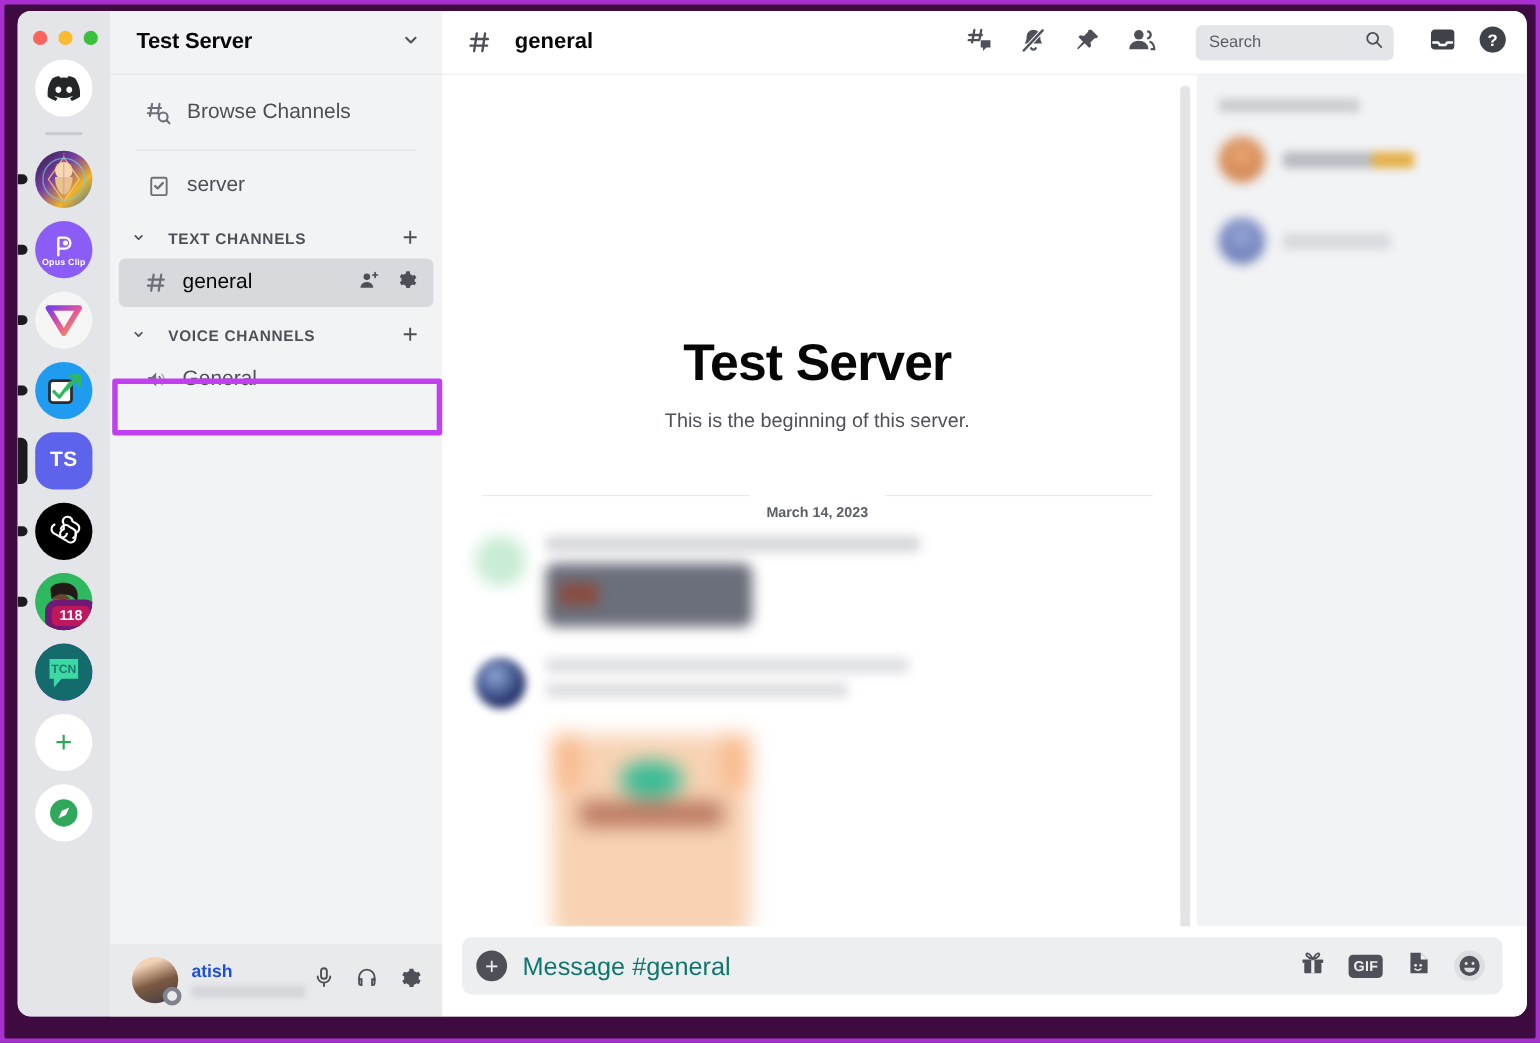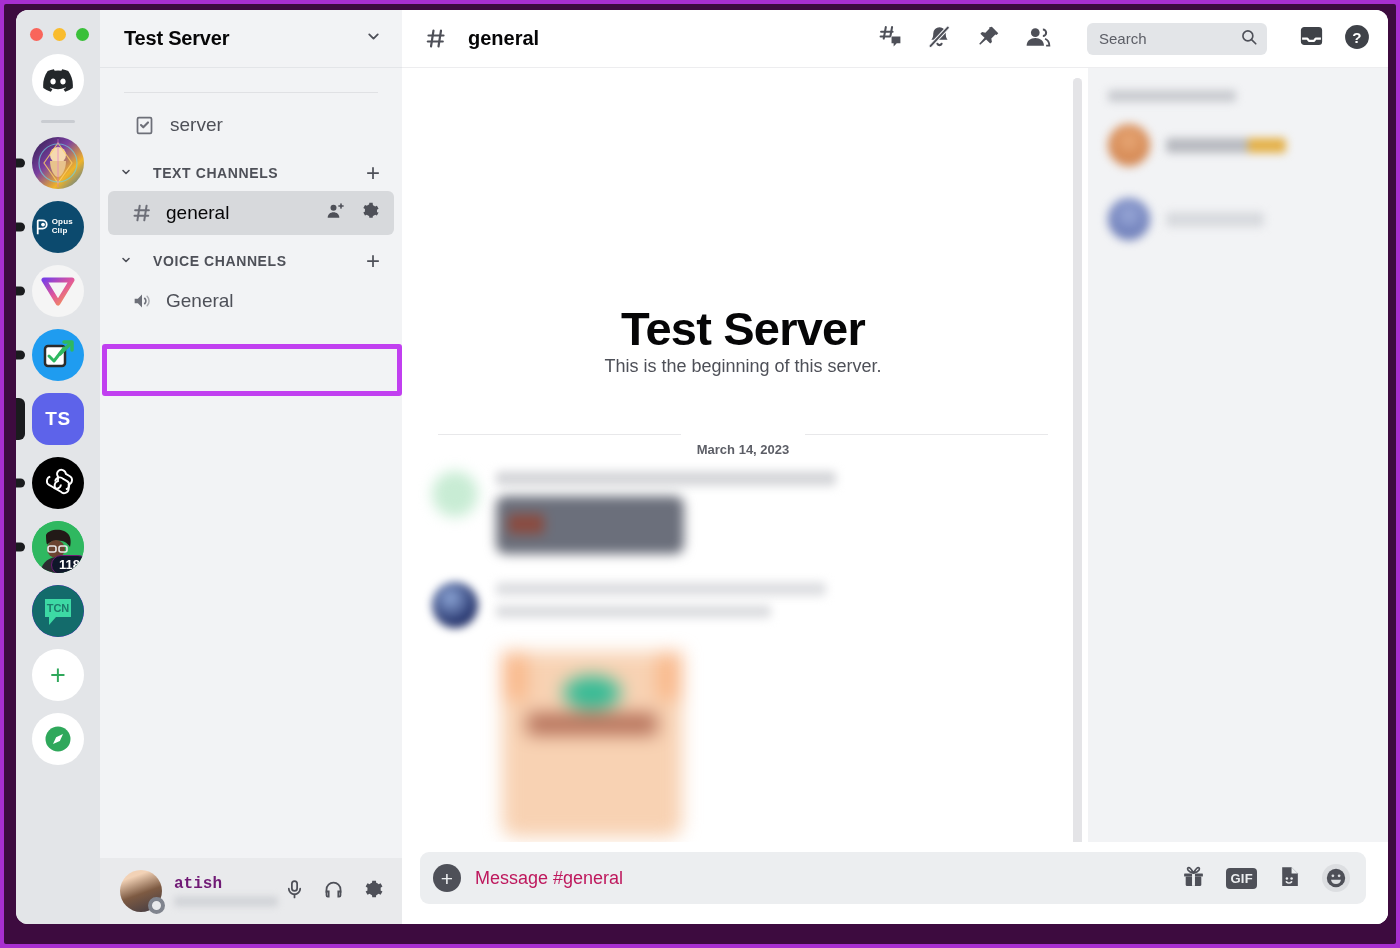--- a/index.html
+++ b/index.html
@@ -59,34 +59,34 @@
     width: 52px; height: 52px; border-radius: 50%;
     display: flex; align-items: center; justify-content: center;
     font-size: 17px; font-weight: bold; color: #fff; overflow: hidden;
     position: relative;
   }
   .s-icon.sq { border-radius: 17px; }
   .rail-sep { width: 34px; height: 3px; background: #c9ccd1; border-radius: 2px; margin: 2px 0 14px; }
 
   .ic-discord { background: #ffffff; }
   .ic-jesus { background: linear-gradient(135deg,#2b1c4a,#7a3fa0 40%,#f0b429 70%,#2c6fb5); }
-  .ic-opus { background: #0c4a6e; flex-direction: row; }
+  .ic-opus { background: #8b5cf6; flex-direction: column; }
   .ic-opus .oc-label { font-size: 8px; font-weight: 700; letter-spacing: .2px; margin-top: -2px;}
   .ic-verge { background: #f5f5f5; }
   .ic-blue { background: #1f9cf0; }
   .ic-ts { background: #5d63ea; font-size: 19px; letter-spacing: .5px;}
   .ic-openai { background: #000000; }
   .ic-person { background: #2fb860; }
   .ic-tcn { background: #6d28d9; }
   .ic-plus { background: #ffffff; color: #2fa85b; font-size: 27px; font-weight: 300; }
   .ic-compass { background: #ffffff; }
   .badge {
     position: absolute; right: -4px; bottom: -2px;
-    background: #0f172a; color: #fff; font-size: 13px; font-weight: bold;
-    border-radius: 11px; padding: 1px 7px; border: 1px solid #701a75;
+    background: #be185d; color: #fff; font-size: 13px; font-weight: bold;
+    border-radius: 11px; padding: 1px 7px; border: 6px solid #701a75;
     line-height: 16px;
   }
 
   
   .channel-sidebar {
     width: 302px; flex: 0 0 302px;
     background: #f2f3f5;
     display: flex; flex-direction: column;
     position: relative;
   }
@@ -144,21 +144,21 @@
   .user-avatar {
     width: 42px; height: 42px; border-radius: 50%;
     background: linear-gradient(160deg,#f2d2b6 20%,#7d5a42 55%,#3f3a44);
   }
   .status-dot {
     position: absolute; right: -3px; bottom: -2px;
     width: 17px; height: 17px; border-radius: 50%;
     background: #e9eaec; border: 4px solid #80848e;
   }
   .user-meta { flex: 1; min-width: 0; }
-  .user-name { font-size: 16px; font-weight: bold; color: #701a75; font-family: Liberation Mono, monospace; }
+  .user-name { font-size: 16px; font-weight: bold; color: #1d4ed8; }
   .user-tag-blur {
     margin-top: 3px; width: 104px; height: 11px; border-radius: 3px;
     background: #d3d5d9; filter: blur(3px);
   }
   .user-actions { display: flex; align-items: center; gap: 18px; color: #4e5058; }
 
   
   .chat { flex: 1; display: flex; flex-direction: column; min-width: 0; background: #fff;}
   .chat-header {
     height: 58px; flex: 0 0 58px;
@@ -187,21 +187,21 @@
   .scrollbar-thumb {
     position: absolute; right: 6px; top: 10px; width: 9px; height: 770px;
     background: #e4e4e7; border-radius: 5px;
   }
 
   .welcome { text-align: center; padding-top: 180px; }
   .welcome h1 {
     font-size: 47px; font-weight: bold; color: #060607; line-height: 1.15;
     letter-spacing: -.8px;
   }
-  .welcome p { font-size: 18px; color: #4e5058; }
+  .welcome p { font-size: 18px; color: #4e5058; margin-top: 16px; }
 
   .date-sep {
     display: flex; align-items: center; gap: 16px;
     margin: 34px 18px 0 18px;
   }
   .date-sep .line { flex: 1; height: 1px; background: #e8e8ea; }
   .date-sep .date { font-size: 13px; font-weight: bold; color: #5c5e66; margin-top: 31px; }
 
   .msg-group { display: flex; gap: 18px; padding: 14px 0 0 12px; }
   .msg-avatar { width: 46px; height: 46px; border-radius: 50%; flex: 0 0 46px; }
@@ -245,21 +245,21 @@
   .input-area { padding: 10px 22px 20px 18px; background:#fff;}
   .msg-input {
     height: 52px; background: #eceef0; border-radius: 9px;
     display: flex; align-items: center; padding: 0 16px 0 13px; gap: 14px;
   }
   .plus-btn {
     width: 28px; height: 28px; border-radius: 50%; background: #4e5058;
     color: #eceef0; display: flex; align-items: center; justify-content: center;
     font-size: 21px; line-height: 1; font-weight: 400; flex:0 0 28px;
   }
-  .input-placeholder { flex: 1; font-size: 18px; color: #be185d; }
+  .input-placeholder { flex: 1; font-size: 23px; color: #0f766e; }
   .input-icons { display: flex; align-items: center; gap: 20px; color: #4e5058; }
   .gif-chip {
     border: 0; background: #4e5058; color: #eceef0; font-size: 13px; font-weight: bold;
     border-radius: 4px; padding: 3px 4px; letter-spacing: .3px;
   }
   .emoji-circle{
     width: 28px; height:28px; border-radius:50%; background:#dcdee1;
     display:flex; align-items:center; justify-content:center; color:#4e5058;
   }
 
@@ -422,20 +422,33 @@
       <span class="chev">
         <svg width="17" height="17" viewBox="0 0 24 24" fill="none" stroke="currentColor" stroke-width="2.6" stroke-linecap="round" stroke-linejoin="round">
             <polyline points="6 9 12 15 18 9"></polyline>
           </svg>
       </span>
     </div>
 
     <div class="channel-scroll">
 
 
+      <div class="nav-row">
+        <span class="nav-icon">
+          <svg width="23" height="23" viewBox="0 0 24 24" fill="none" stroke="currentColor" stroke-width="2" stroke-linecap="round">
+            <path d="M5.5 3.5 3.5 15"></path>
+              <path d="M12.5 3.5 11 13"></path>
+              <path d="M2 7.5h12"></path>
+              <path d="M1.5 12.5h9.5"></path>
+            <circle cx="16" cy="16" r="4.2"></circle>
+              <path d="M19.2 19.2 22 22"></path>
+          </svg>
+        </span>
+        <span class="lbl">Browse Channels</span>
+      </div>
 
       <div class="divider"></div>
 
       <div class="nav-row">
         <span class="nav-icon">
           <svg width="21" height="21" viewBox="0 0 24 24" fill="none" stroke="currentColor" stroke-width="2">
               <rect x="4" y="3" width="16" height="18" rx="1.5"></rect>
               <path d="M8 11.5l2.6 2.6L16 8.5" stroke-width="2.4" stroke-linecap="round" stroke-linejoin="round"></path>
             </svg>
         </span>

